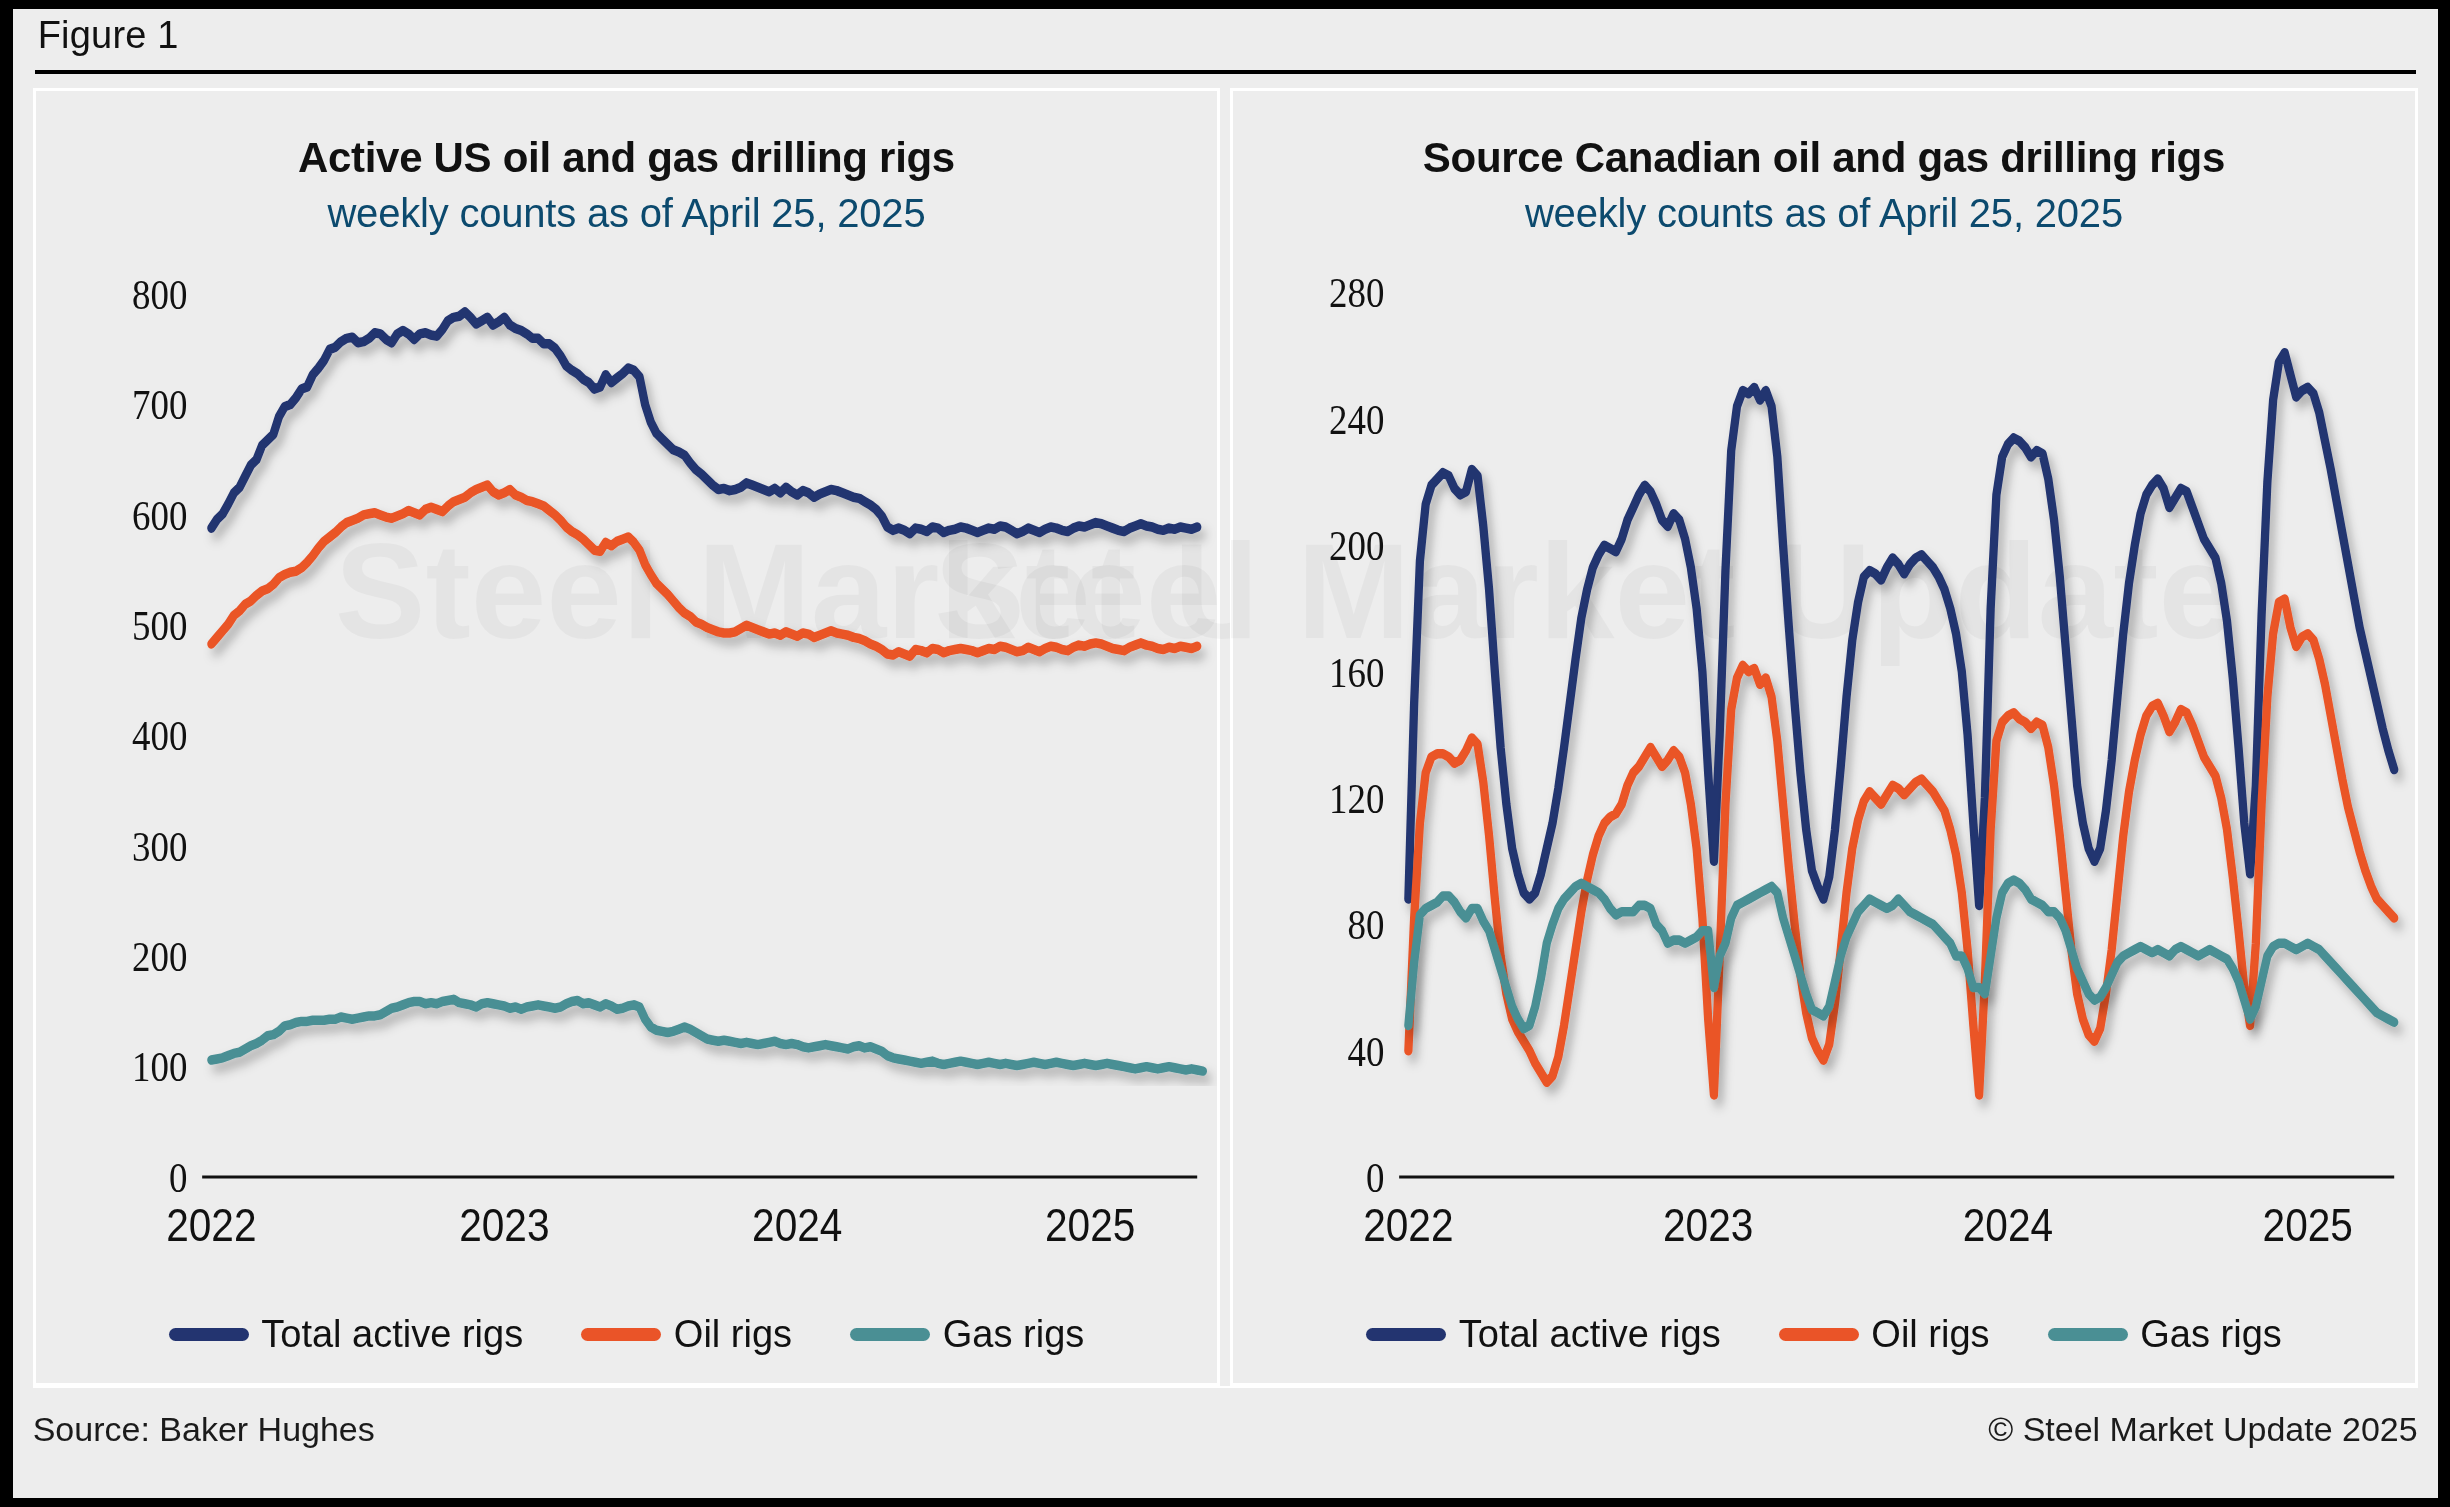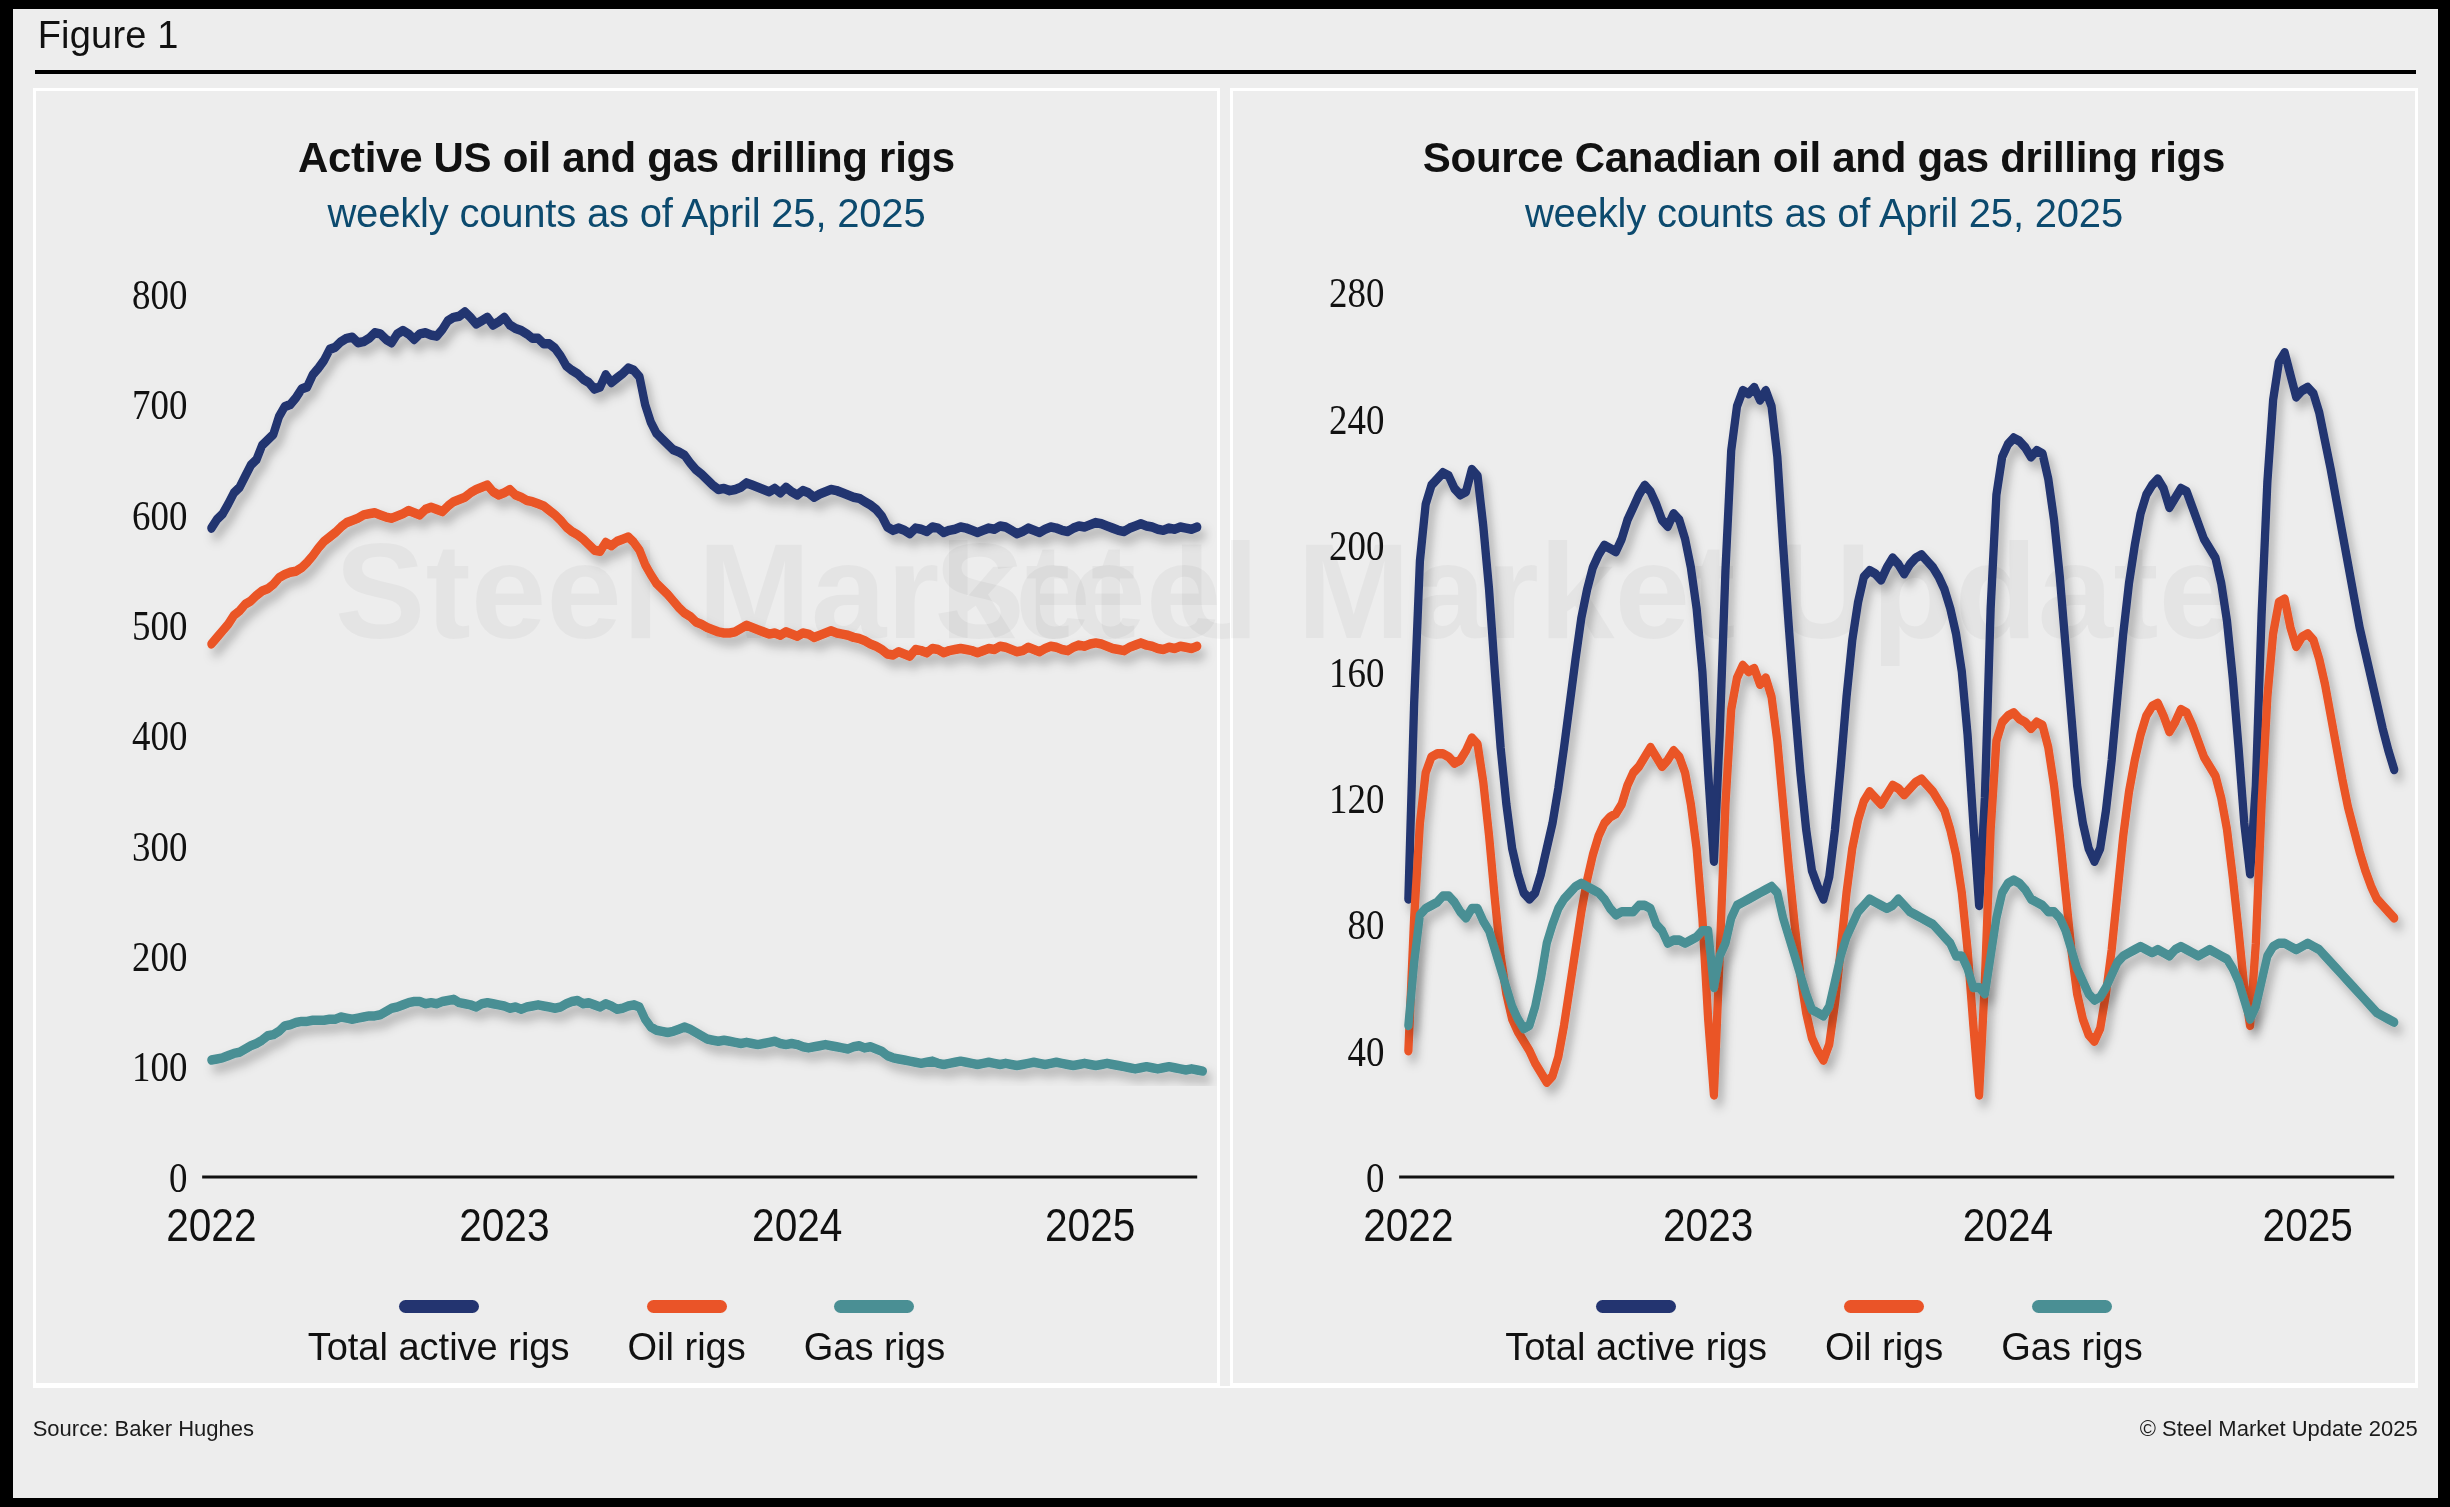--- a/index.html
+++ b/index.html
@@ -102,21 +102,20 @@
     align-items: center;
     gap: 58px;
     padding-bottom: 16.3px;
     height: 81px;
     box-sizing: border-box;
   }
   .legend-item {
     display: flex;
     align-items: center;
     gap: 12.7px;
-    flex-direction: column;
   }
   .legend-swatch {
     width: 80px;
     height: 13.6px;
     border-radius: 7.2px;
     display: block;
   }
   .legend-label {
     font-size: 38px;
     color: #111111;
@@ -124,21 +123,21 @@
   .footer {
     position: relative;
     height: 83px;
     margin: 0 20px;
     display: flex;
     align-items: center;
     justify-content: space-between;
     border-top: 2.7px solid #ffffff;
   }
   .footer-text {
-    font-size: 22px;
+    font-size: 34px;
     color: #1b1b1b;
   }
   .axis-tick-text {
     font-family: "Liberation Serif", serif;
     font-size: 40px;
     fill: #111111;
   }
   .axis-year-text {
     font-family: "Liberation Sans", sans-serif;
     font-size: 44px;

